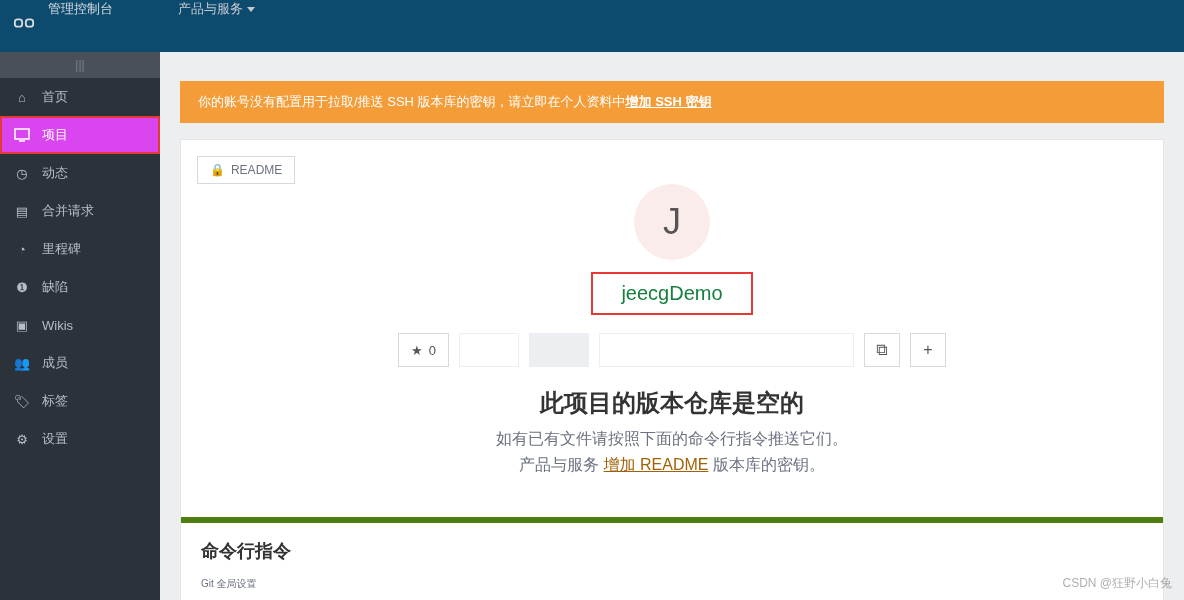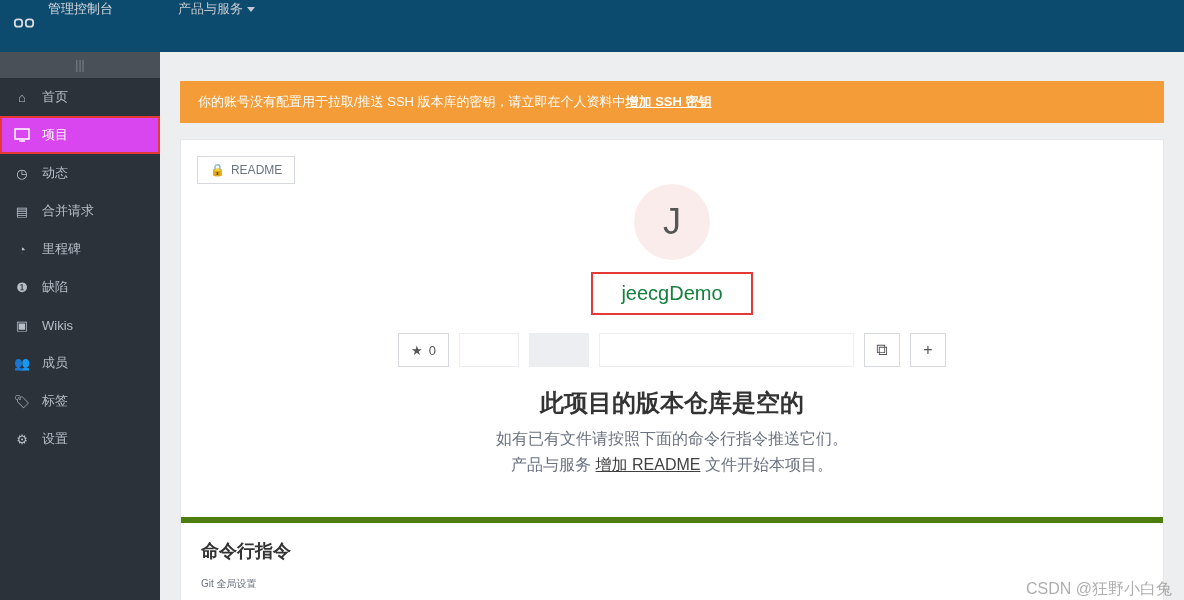--- a/index.html
+++ b/index.html
@@ -28,25 +28,25 @@
 .toolbar{display:flex;justify-content:center;align-items:center;gap:10px;margin-top:18px}
 .btn-seg{display:flex;align-items:center;border:1px solid #d6d9dd;background:#fff;height:34px}
 .star-btn{display:flex;align-items:center;gap:6px;padding:0 12px;color:#555;font-size:13px}
 .seg-item{width:60px;height:34px;border:1px solid #eceef1;background:#fff}
 .seg-item.active{background:#eceef1}
 .clone-field{width:255px;height:34px;border:1px solid #eceef1;background:#fff}
 .icon-btn{width:36px;height:34px;border:1px solid #d6d9dd;background:#fff;display:flex;align-items:center;justify-content:center;color:#555;font-size:16px;cursor:pointer}
 .empty-repo{text-align:center;padding:20px 0}
 .empty-repo h2{font-size:24px;color:#333;font-weight:600;margin-bottom:10px}
 .empty-repo p{font-size:16px;color:#6b7280;margin:5px 0}
-.empty-repo a{color:#404040;}
+.empty-repo a{color:#a16207;}
 .cmd-section{border-top:6px solid #4d7c0f;padding:16px 20px}
 .cmd-section h3{font-size:18px;color:#333;font-weight:600;margin-bottom:14px}
 .cmd-section .sub{font-size:10px;color:#6b7280}
-.watermark{position:absolute;right:12px;bottom:0;font-size:16px;color:rgba(120,120,120,.6)}
+.watermark{position:absolute;right:12px;bottom:8px;font-size:12px;color:rgba(120,120,120,.6)}
 </style>
 </head>
 <body>
 
 <div class="topbar">
   <div class="topbar-logo">
     <svg viewBox="0 0 24 24">
         <rect x="2" y="8" width="8" height="8" rx="3" fill="none" stroke="#d8dbe0" stroke-width="2"></rect>
         <rect x="14" y="8" width="8" height="8" rx="3" fill="none" stroke="#d8dbe0" stroke-width="2"></rect>
       </svg>
@@ -144,21 +144,21 @@
           </div>
           <div class="icon-btn">
             <span>+</span>
           </div>
         </div>
 
         <div class="empty-repo">
           <h2>此项目的版本仓库是空的</h2>
           <p>如有已有文件请按照下面的命令行指令推送它们。</p>
           <p>
-            <span>产品与服务 </span><a href="#">增加 README</a><span> 文件开始本项目。</span>
+            <span>产品与服务 </span><a href="#">增加 README</a><span> 版本库的密钥。</span>
           </p>
         </div>
       </div>
 
       <div class="cmd-section">
         <h3>命令行指令</h3>
         <div class="sub">Git 全局设置</div>
       </div>
     </div>
   </div>

